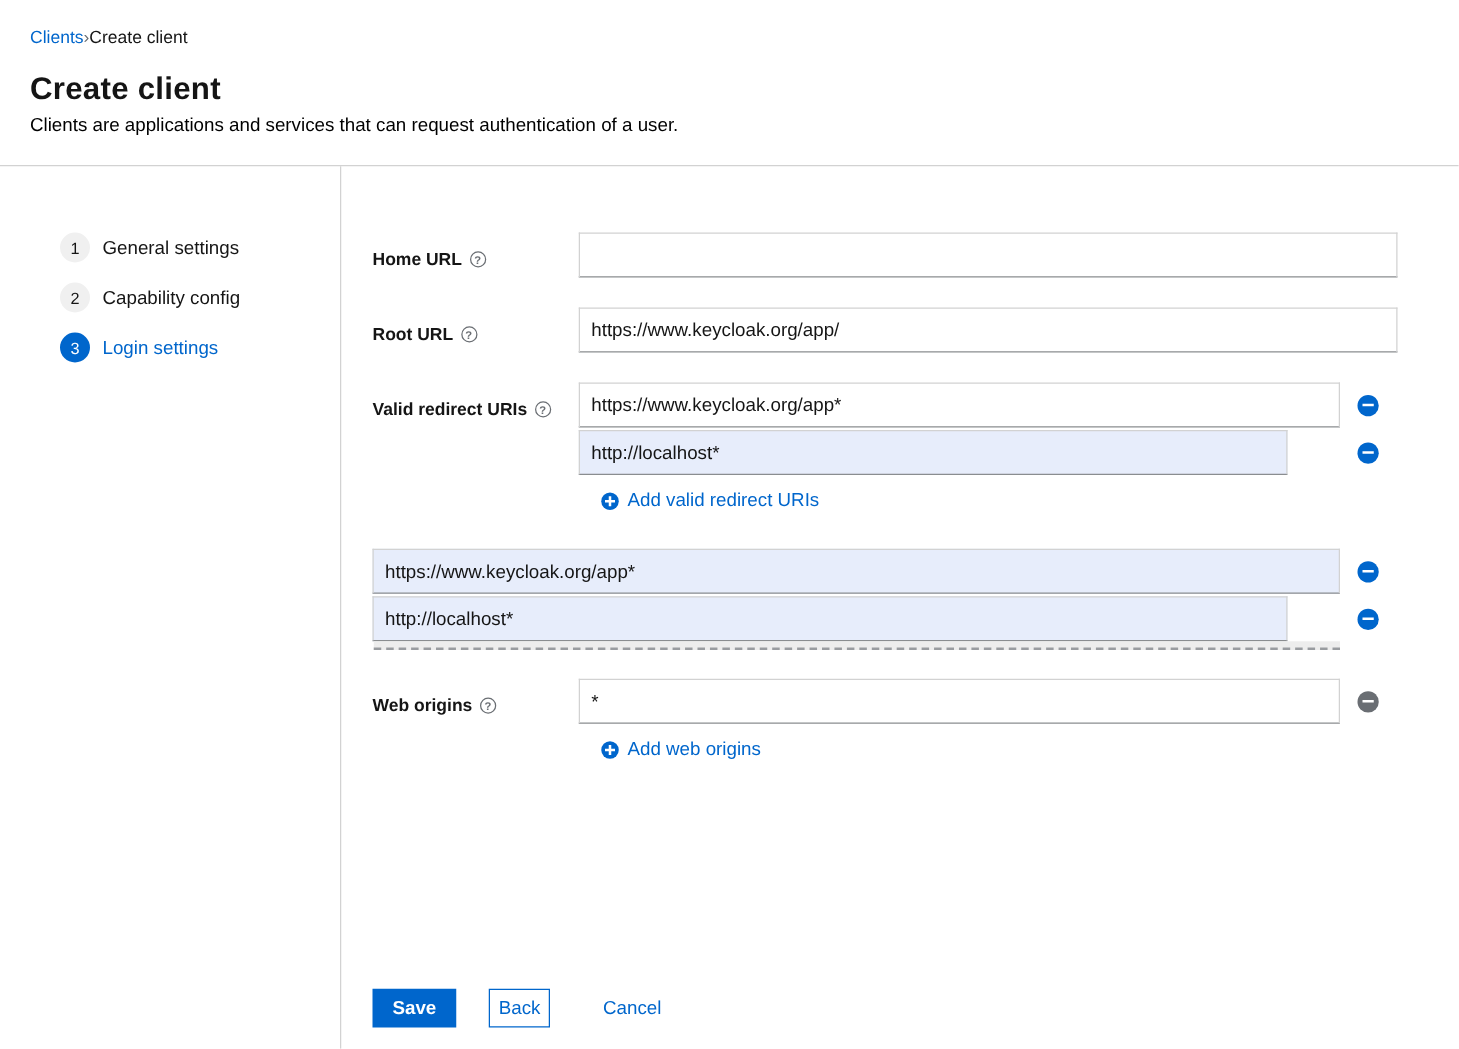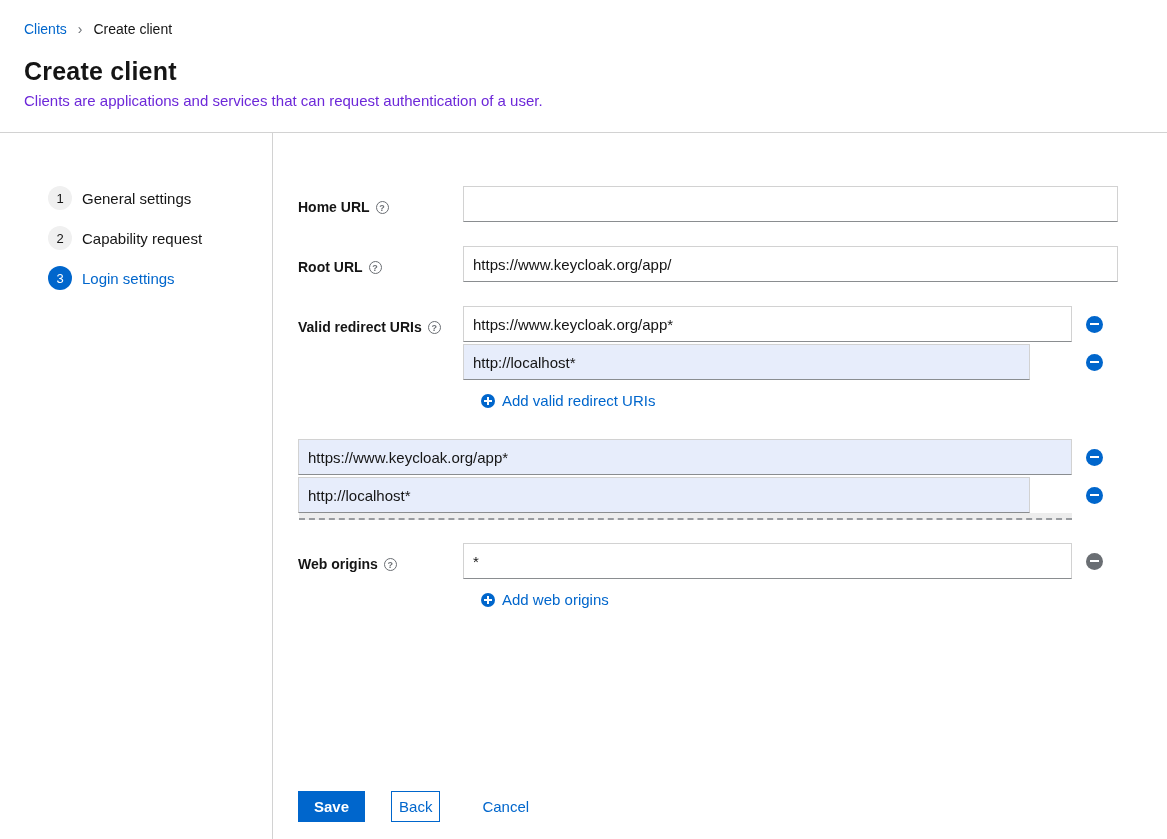--- a/index.html
+++ b/index.html
@@ -12,30 +12,29 @@
     flex-direction:column;
     overflow:hidden;
   }
 
   
   .breadcrumb {
     padding:21px 24px 0 24px;
     font-size:14px;
     display:flex;
     align-items:center;
-    gap:11px;
   }
   .crumb-link { color:#0066cc; text-decoration:none; cursor:pointer; }
   .crumb-sep  { color:#6a6e73; font-size:14px; line-height:1; }
   .crumb-current { color:#151515; }
 
   
   .page-header { padding:0 24px 23px 24px; border-bottom:1px solid #d2d2d2; }
   .page-title  { font-size:25px; font-weight:700; margin:20px 0 0 0; letter-spacing:.2px; }
-  .page-subtitle { font-size:15px; margin:6px 0 0 0; color:#6d28d9; }
+  .page-subtitle { font-size:15px; margin:6px 0 0 0; color:#000000; }
 
   
   .content { flex:1; display:flex; min-height:0; }
 
   
   .wizard-nav { width:273px; flex-shrink:0; border-right:1px solid #d2d2d2; padding:53px 0 0 48px; }
   .step { display:flex; align-items:center; margin-bottom:16px; cursor:pointer; }
   .step-circle {
     width:24px; height:24px; border-radius:50%;
     background:#f0f0f0; color:#151515;
@@ -118,21 +117,21 @@
 
 <div class="content">
 
   <nav class="wizard-nav">
     <div class="step">
       <span class="step-circle">1</span>
       <span class="step-label">General settings</span>
     </div>
     <div class="step">
       <span class="step-circle">2</span>
-      <span class="step-label">Capability request</span>
+      <span class="step-label">Capability config</span>
     </div>
     <div class="step active">
       <span class="step-circle">3</span>
       <span class="step-label">Login settings</span>
     </div>
   </nav>
 
   <div class="form-area">
 
     <div class="form-row">

